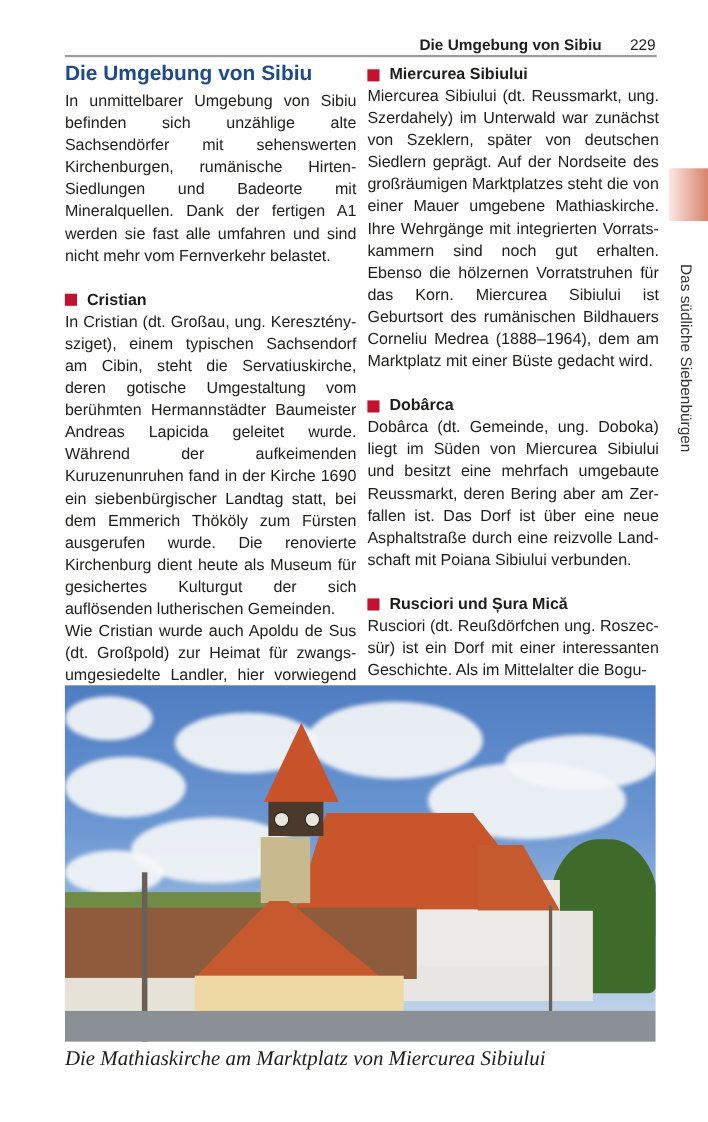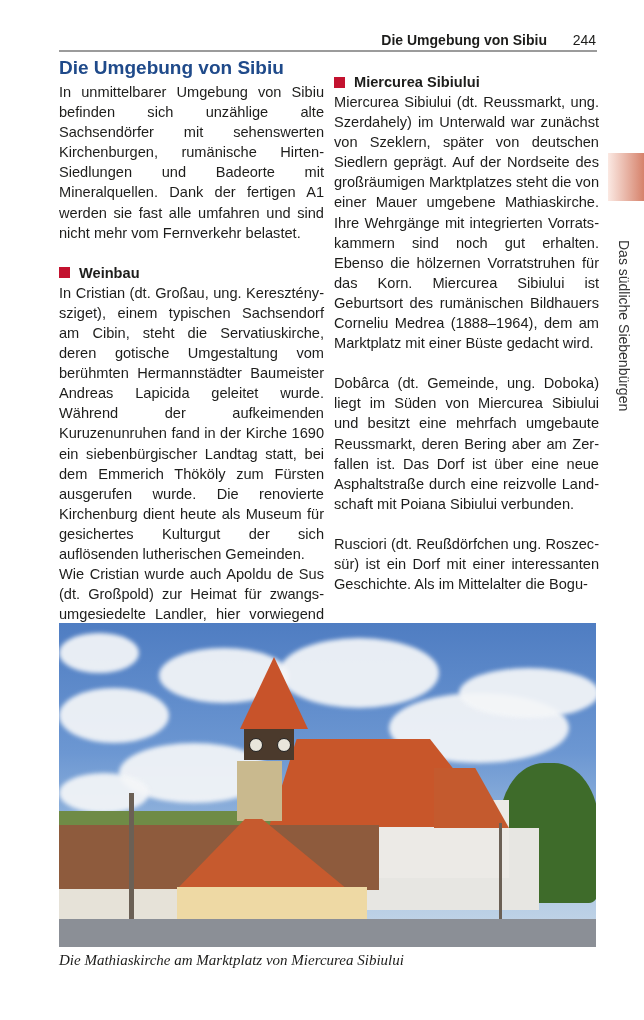--- a/index.html
+++ b/index.html
@@ -47,51 +47,59 @@
                  clip-path:polygon(0 0, 100% 0, 100% 100%, 0 100%); }
   .house-roof { position:absolute; left:118px; top:196px; width:170px; height:70px; background:#c65a2e;
                 clip-path:polygon(40% 0, 50% 0, 100% 100%, 0 100%); }
   .houses-wall { position:absolute; left:0; top:266px; width:120px; height:58px; background:#e6e2d8; }
   .house-wall { position:absolute; left:118px; top:264px; width:190px; height:50px; background:#eed9a4; }
   .tree { position:absolute; left:440px; top:140px; width:100px; height:140px; background:#3e6b2a;
           border-radius:45% 45% 10% 10%; }
   .pole { position:absolute; width:5px; background:#6b6055; }
 
   .caption { position:absolute; left:59px; top:952px; font-family:"Liberation Serif", "DejaVu Serif", serif;
-             font-style:italic; font-size:15px; color:#1d1d1b; }
+             font-style:italic; font-size:19px; color:#1d1d1b; }
 </style>
 </head>
 <body>
 
 <div class="running-head">
   <span class="title">Die Umgebung von Sibiu</span>
-  <span class="pageno">244</span>
+  <span class="pageno">229</span>
 </div>
 
 <div class="col left">
   <h1 class="chapter-title">Die Umgebung von Sibiu</h1>
   <p>In unmittelbarer Umgebung von Sibiu be­finden sich unzählige alte Sachsendörfer mit sehenswerten Kirchenburgen, rumä­nische Hirten-Siedlungen und Badeorte mit Mineralquellen. Dank der fertigen A1 werden sie fast alle umfahren und sind nicht mehr vom Fernverkehr belastet.</p>
   <div class="spacer"></div>
   <div class="sec-head">
     <span class="sq"></span>
-    <span>Weinbau</span>
+    <span>Cristian</span>
   </div>
   <p><span>In Cristian (dt. Großau, ung. Keresztény­sziget), einem typischen Sachsendorf am Cibin, steht die </span><b>Servatiuskirche</b><span>, deren gotische Umgestaltung vom berühmten Hermannstädter Baumeister Andreas La­picida geleitet wurde. Während der auf­keimenden Kuruzenunruhen fand in der Kirche 1690 ein siebenbürgischer Land­tag statt, bei dem Emmerich Thököly zum Fürsten ausgerufen wurde. Die re­novierte Kirchenburg dient heute als Mu­seum für gesichertes Kulturgut der sich auflösenden lutherischen Gemeinden.</span></p>
   <p>Wie Cristian wurde auch Apoldu de Sus (dt. Großpold) zur Heimat für zwangs­umgesiedelte Landler, hier vorwiegend aus dem Salzkammergut. Die Gemeinde lebte lange vom Obst- und Weinbau.</p>
 </div>
 
-<div class="col right" style="top:72px;">
+<div class="col right" style="top:58px;">
   <div class="sec-head">
     <span class="sq"></span>
     <span>Miercurea Sibiului</span>
   </div>
   <p><span>Miercurea Sibiului (dt. Reussmarkt, ung. Szerdahely) im Unterwald war zunächst von Szeklern, später von deutschen Sied­lern geprägt. Auf der Nordseite des groß­räumigen Marktplatzes steht die von einer Mauer umgebene </span><b>Mathiaskirche</b><span>. Ihre Wehrgänge mit integrierten Vorrats­kammern sind noch gut erhalten. Ebenso die hölzernen Vorratstruhen für das Korn. Miercurea Sibiului ist Geburtsort des ru­mänischen Bildhauers Corneliu Medrea (1888–1964), dem am Marktplatz mit einer Büste gedacht wird.</span></p>
   <div class="spacer"></div>
+  <div class="sec-head">
+    <span class="sq"></span>
+    <span>Dobârca</span>
+  </div>
   <p><span>Dobârca (dt. Gemeinde, ung. Doboka) liegt im Süden von Miercurea Sibiului und besitzt eine mehrfach umgebaute </span><b>Reussmarkt</b><span>, deren Bering aber am Zer­fallen ist. Das Dorf ist über eine neue Asphaltstraße durch eine reizvolle Land­schaft mit Poiana Sibiului verbunden.</span></p>
   <div class="spacer"></div>
+  <div class="sec-head">
+    <span class="sq"></span>
+    <span>Rusciori und Șura Mică</span>
+  </div>
   <p>Rusciori (dt. Reußdörfchen ung. Roszec­sür) ist ein Dorf mit einer interessanten Geschichte. Als im Mittelalter die Bogu-</p>
 </div>
 
 <div class="thumb-tab"></div>
 <div class="side-label">Das südliche Siebenbürgen</div>
 
 <div class="photo">
   <div class="cloud" style="left:0;top:10px;width:80px;height:40px;"></div>
   <div class="cloud" style="left:100px;top:25px;width:130px;height:55px;"></div>
   <div class="cloud" style="left:220px;top:15px;width:160px;height:70px;"></div>

